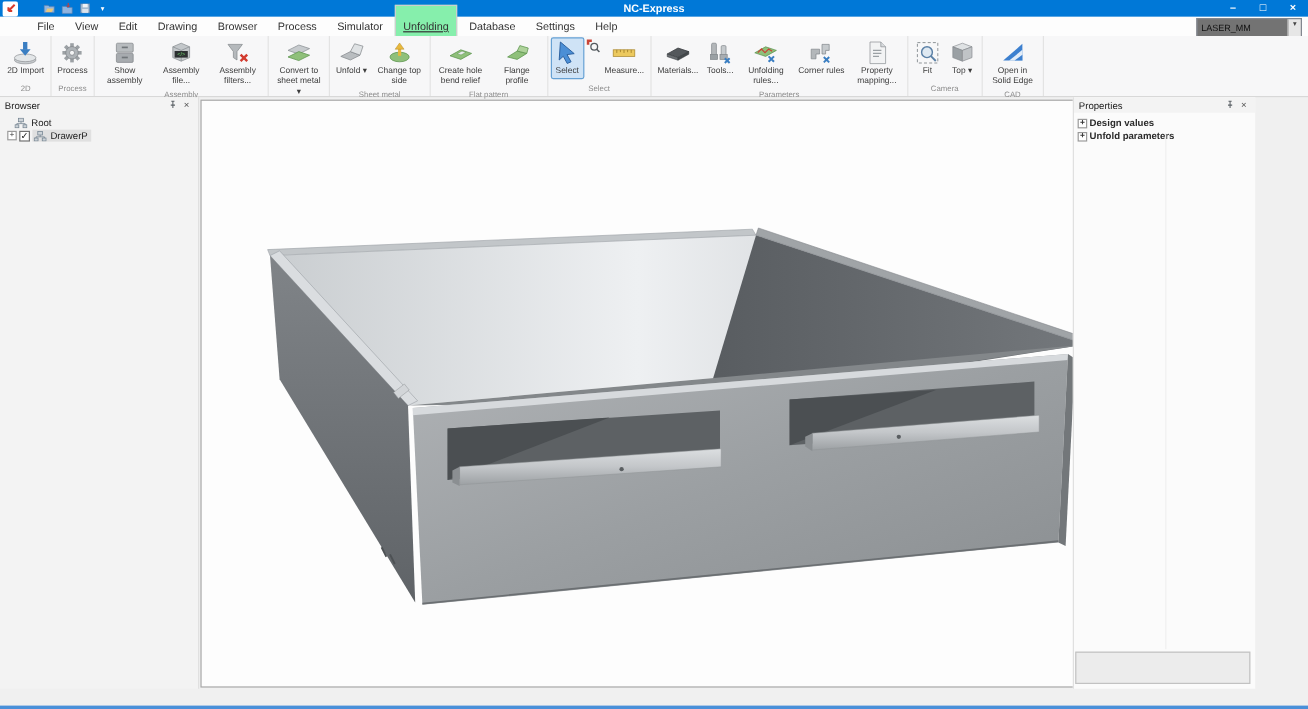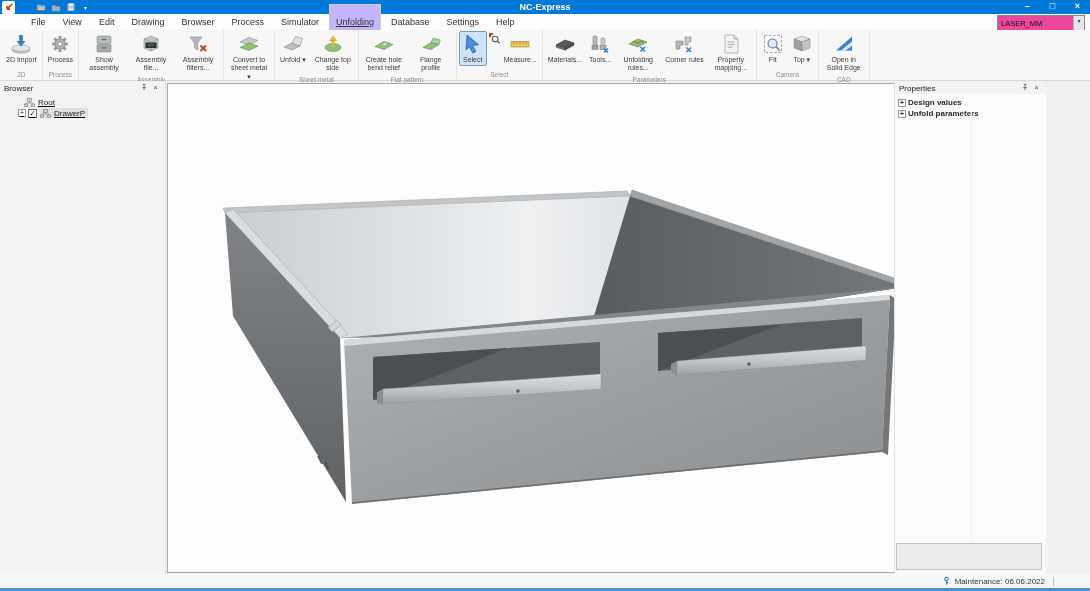--- a/index.html
+++ b/index.html
@@ -14,22 +14,22 @@
   .qat-btn{width:10px;height:10px;display:block;}
   .qat-btn svg{width:10px;height:10px;display:block;}
   .qat-caret{font-size:6px;color:#fff;margin-left:3px;}
   .titletext{position:absolute;left:0;right:0;text-align:center;font-size:9px;color:#fff;}
   .winbtns{margin-left:auto;display:flex;z-index:2;}
   .winbtn{width:25px;height:14px;line-height:13px;text-align:center;font-size:9px;color:#fff;}
 
   
   .menubar{position:absolute;top:14px;left:0;width:100%;height:16px;background:#fdfdfd;display:flex;align-items:center;padding-left:24px;}
   .menu-item{font-size:9px;color:#333;padding:12px 6px;margin-right:3px;border:1px solid transparent;}
-  .menu-item.active{background:#c4b5fd;border-color:#cecece;text-decoration:underline;}
-  .combo{position:absolute;right:5px;top:1px;width:88px;height:16px;border:1px solid #828790;background:#ec4899;display:flex;align-items:center;}
+  .menu-item.active{background:#86efac;border-color:#cecece;text-decoration:underline;}
+  .combo{position:absolute;right:5px;top:1px;width:88px;height:16px;border:1px solid #828790;background:#737373;display:flex;align-items:center;}
   .combo-text{flex:1;font-size:7.5px;padding-left:3px;color:#111;white-space:nowrap;overflow:hidden;}
   .combo-btn{width:11px;height:100%;background:#e6e6e6;border-left:1px solid #b5b5b5;font-size:6px;text-align:center;line-height:11px;color:#444;}
 
   
   .ribbon{position:absolute;top:30px;left:0;width:100%;height:51px;background:#f7f7f8;border-bottom:1px solid #d8d8d8;display:flex;align-items:stretch;padding-left:1px;}
   .rgroup{display:flex;flex-direction:column;border-right:1px solid #e3e3e3;padding:1px 2px 0 2px;}
   .rbuttons{display:flex;flex:1;align-items:flex-start;justify-content:center;gap:1px;}
   .rbtn{display:flex;flex-direction:column;align-items:center;min-width:26px;max-width:46px;padding:1px 2px;border:1px solid transparent;border-radius:2px;}
   .rbtn.selected{background:#cfe3f6;border-color:#66a1d4;}
   .ricon{width:22px;height:22px;display:block;}
@@ -38,21 +38,21 @@
   .glabel{font-size:6.5px;color:#8d8d8d;text-align:center;padding:1px 2px 2px 2px;white-space:nowrap;}
   .mini-badge{width:12px;height:12px;margin-top:1px;display:block;}
   .mini-badge svg{width:12px;height:12px;display:block;}
 
   
   .browser-panel{position:absolute;left:0;top:81px;width:166px;height:493px;background:#f3f3f3;border-right:1px solid #e0e0e0;}
   .panel-header{height:13px;display:flex;align-items:center;padding:1px 4px 0 4px;font-size:8px;color:#1a1a1a;}
   .ph-title{flex:1;}
   .ph-ic{width:11px;text-align:center;color:#555;font-size:8px;line-height:10px;}
   .ph-ic svg{width:7px;height:8px;display:inline-block;}
-  .tree{padding:3px 0 0 16px;text-decoration:underline;}
+  .tree{padding:3px 0 0 4px;}
   .tree-row{display:flex;align-items:center;font-size:8px;color:#222;height:10px;margin-bottom:1px;}
   .tree-row.root{padding-left:8px;}
   .tree-row.child{padding-left:2px;}
   .expander{width:8px;height:8px;border:1px solid #9a9a9a;background:#fff;font-size:7px;line-height:6px;text-align:center;color:#333;margin-right:2px;flex:none;}
   .checkbox{width:9px;height:9px;border:1px solid #707070;background:#fff;font-size:8px;line-height:8px;text-align:center;color:#222;margin-right:2px;flex:none;}
   .node-ic{width:11px;height:9px;margin-right:3px;flex:none;}
   .node-ic svg{width:11px;height:9px;display:block;}
   .sel-wrap{display:flex;align-items:center;background:#e0e0e0;padding:0 3px 0 1px;height:10px;}
   .sel-wrap .node-ic{margin-right:3px;}
 
@@ -506,25 +506,15 @@
         </div>
         <div class="prop-row">
           <span class="expander">+</span>
           <span>Unfold parameters</span>
         </div>
       </div>
     <div class="props-splitter"></div>
     <div class="preview-box"></div>
   </div>
 
-  <div class="statusbar">
-    <span class="maint-ic">
-        <svg viewBox="0 0 8 10">
-          <circle cx="4" cy="2.8" r="2" fill="none" stroke="#3a7ec2" stroke-width="1.3"></circle>
-          <path d="M4 4.8v4.5M4 7.2h2" stroke="#3a7ec2" stroke-width="1.3" fill="none"></path>
-        </svg>
-      </span>
-    <span>Maintenance: 06.06.2022</span>
-    <span class="status-sep"></span>
-  </div>
   <div class="bottom-strip"></div>
 
 </div>
 
 </body></html>

